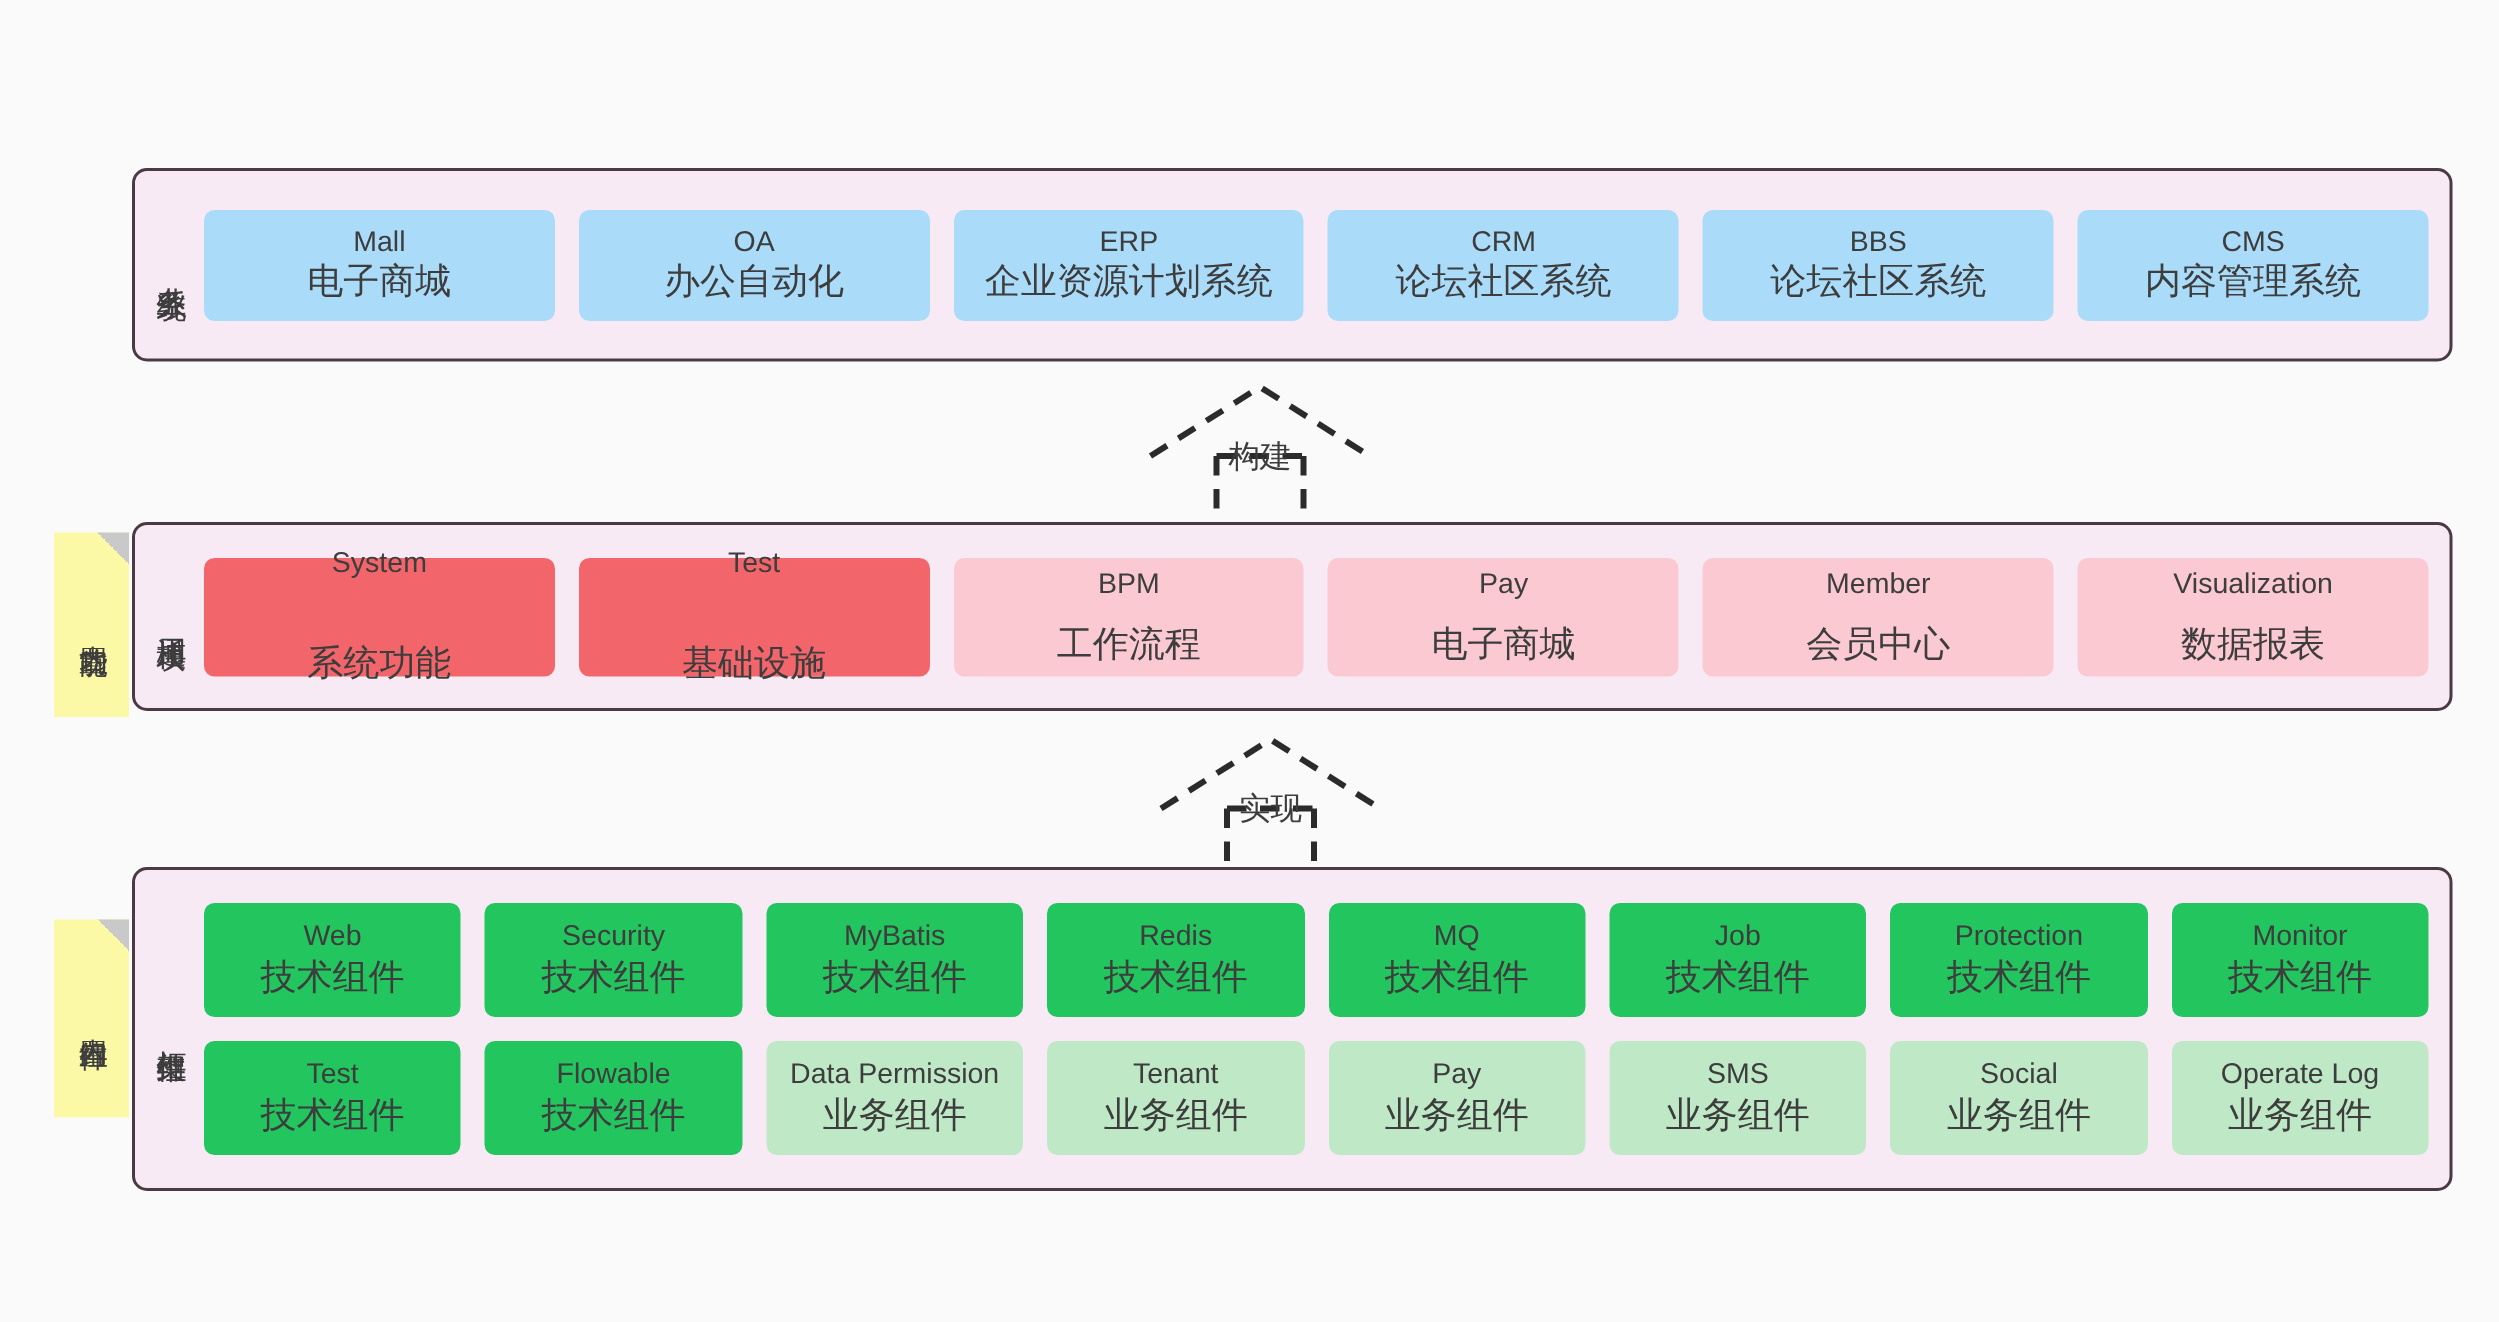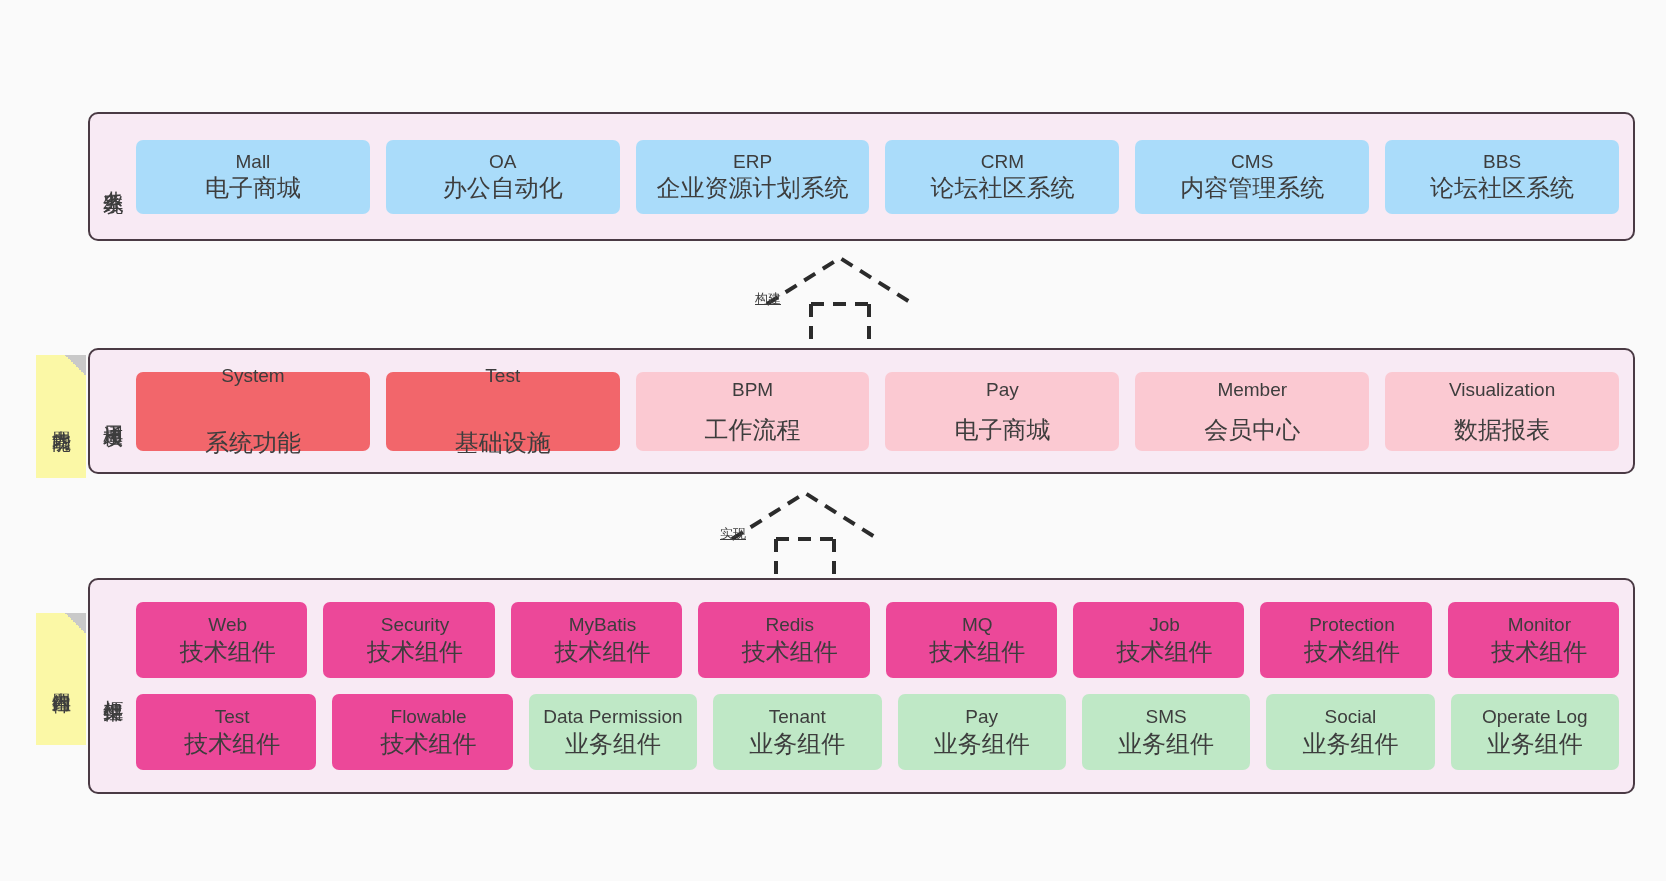--- a/index.html
+++ b/index.html
@@ -78,21 +78,21 @@
     color: #3d3d3d;
   }
   .card .cn {
     font-size: 24px;
     color: #3d3d3d;
   }
 
   .card.blue        { background: #aadcfa; }
   .card.red-strong  { background: #f2666b; gap: 40px; }
   .card.pink        { background: #fbc9d2; justify-content: space-between; }
-  .card.green       { background: #ec4899; padding-left: 16px; }
+  .card.green       { background: #22c55e; }
   .card.green-light { background: #bfe8c6; }
 
   
   #band-business { left: 88px; top: 112px; width: 1547px; height: 129px; }
   #band-business .card-row { height: 74px; }
 
   #band-modules  { left: 88px; top: 348px; width: 1547px; height: 126px; }
   #band-modules .card-row { height: 79px; }
 
   #band-framework{ left: 88px; top: 578px; width: 1547px; height: 216px; }
@@ -131,27 +131,27 @@
     position: absolute;
     width: 170px;
     height: 100px;
   }
   .connector svg { display: block; overflow: visible; }
   .connector .conn-label {
     position: absolute;
     left: 0;
     right: 0;
     top: 38px;
-    font-size: 13px;
+    text-align: center;
+    font-size: 21px;
     color: #3d3d3d;
     user-select: none;
-    text-decoration: underline;
   }
   #connector-build   { left: 755px; top: 252px; }
-  #connector-implement { left: 720px; top: 487px; }
+  #connector-implement { left: 762px; top: 487px; }
 </style>
 </head>
 <body>
 
 <div class="canvas">
 
   <div class="band" id="band-business">
     <div class="band-label">业务系统</div>
     <div class="band-body">
       <div class="card-row">
@@ -165,26 +165,26 @@
         </div>
         <div class="card blue">
           <span class="en">ERP</span>
           <span class="cn">企业资源计划系统</span>
         </div>
         <div class="card blue">
           <span class="en">CRM</span>
           <span class="cn">论坛社区系统</span>
         </div>
         <div class="card blue">
+          <span class="en">BBS</span>
+          <span class="cn">论坛社区系统</span>
+        </div>
+        <div class="card blue">
           <span class="en">CMS</span>
           <span class="cn">内容管理系统</span>
-        </div>
-        <div class="card blue">
-          <span class="en">BBS</span>
-          <span class="cn">论坛社区系统</span>
         </div>
       </div>
     </div>
   </div>
 
   <div class="connector" id="connector-build">
     <svg width="170" height="100" viewBox="0 0 170 100" aria-hidden="true">
       <path d="M12 52 L85 6 L158 52" fill="none" stroke="#2b2b2b" stroke-width="4" stroke-dasharray="13 9" stroke-linecap="butt"></path>
       <path d="M56 52 L56 100 M114 52 L114 100 M56 52 L114 52" fill="none" stroke="#2b2b2b" stroke-width="4" stroke-dasharray="13 9" stroke-linecap="butt"></path>
     </svg>

